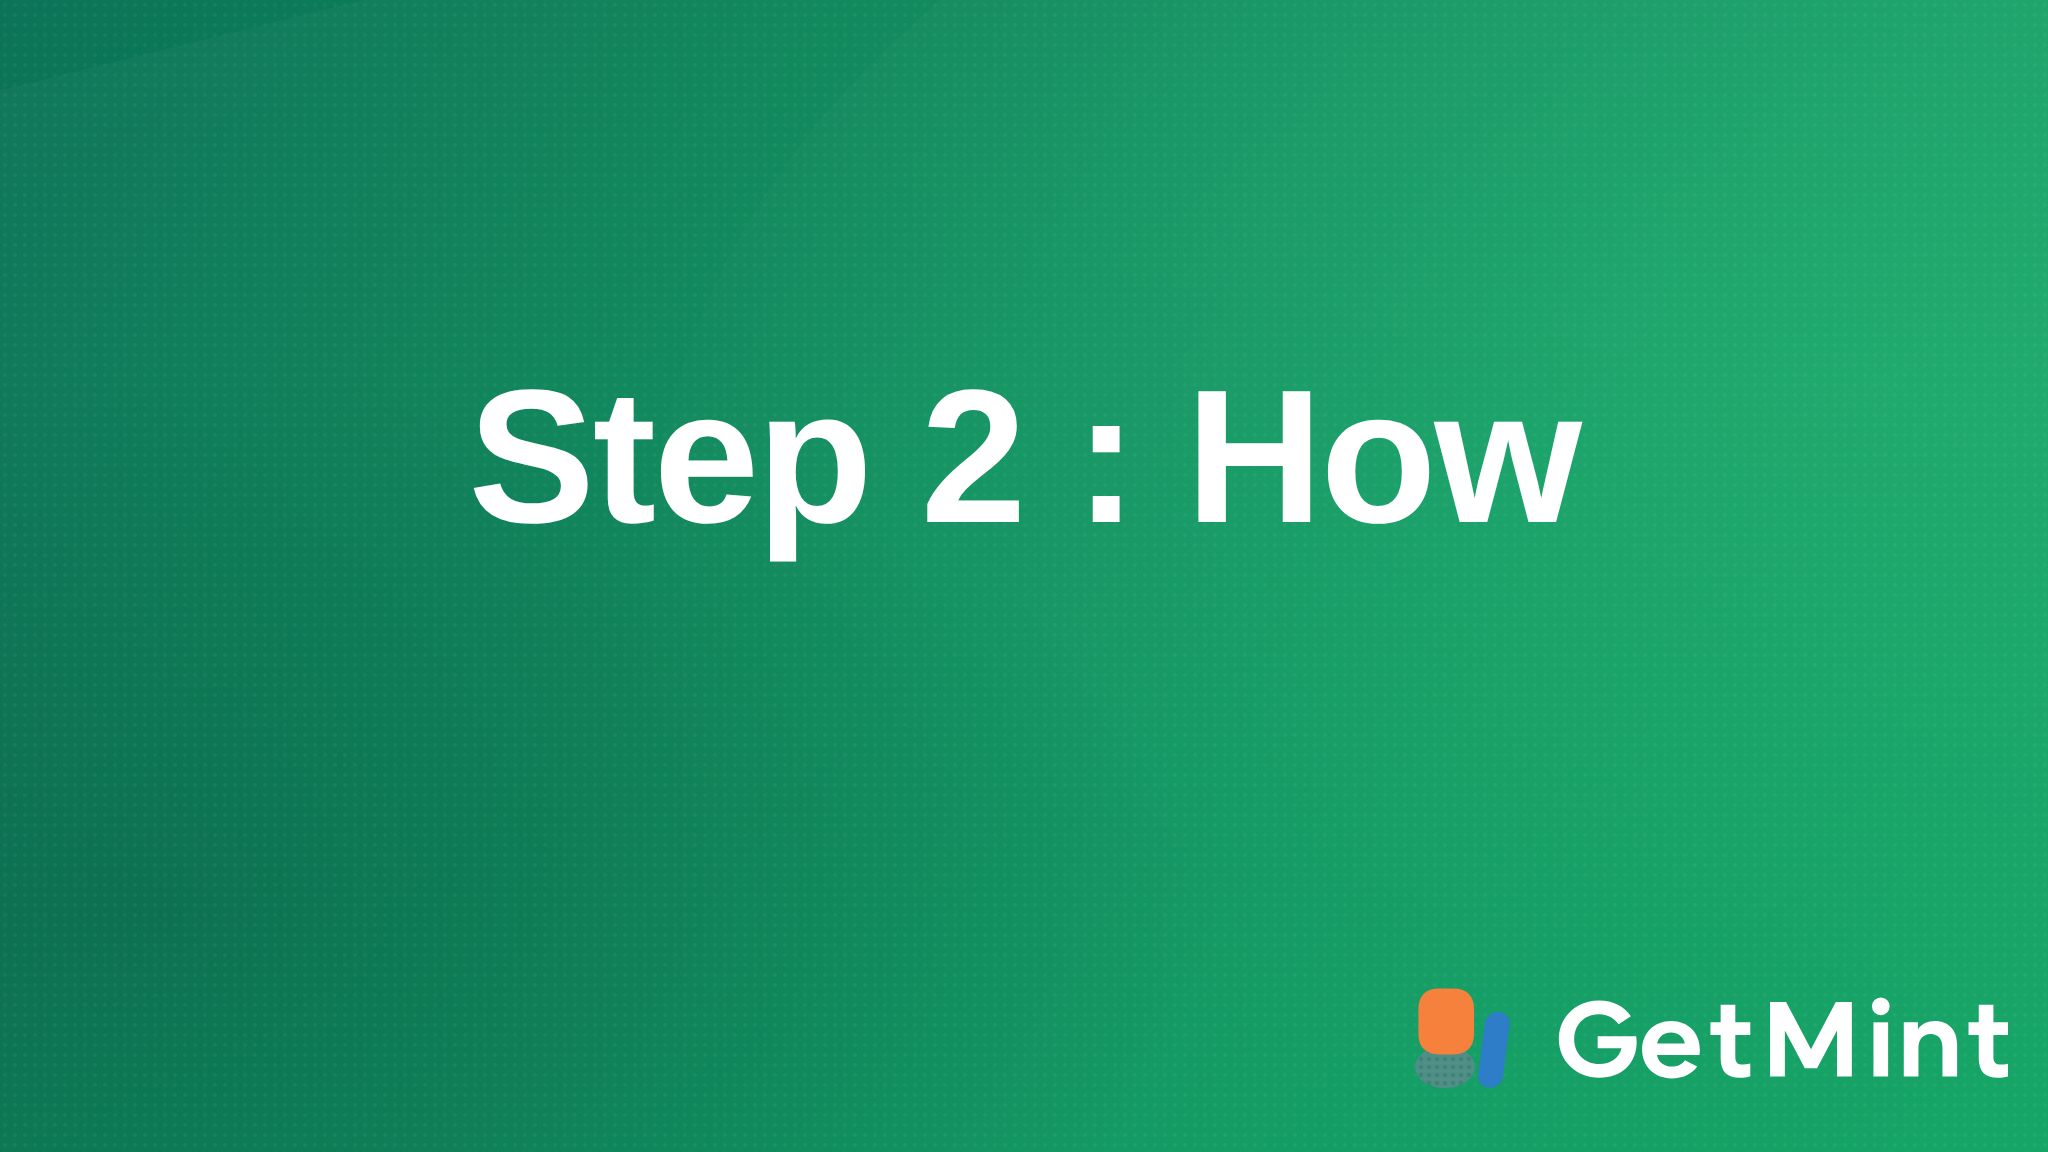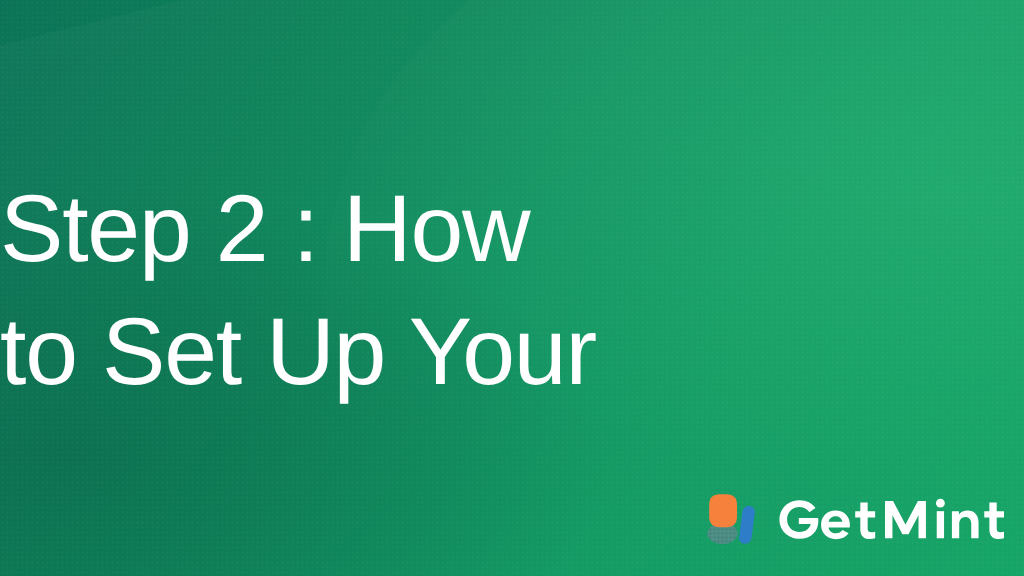--- a/index.html
+++ b/index.html
@@ -112,23 +112,24 @@
     background-position: 0 0;
     opacity: 0.75;
   }
 
   
   .headline {
     position: absolute;
     left: 0;
     right: 0;
     top: 104px;
+    text-align: center;
     color: #ffffff;
     font-family: "Liberation Sans", sans-serif;
-    font-weight: normal;
+    font-weight: bold;
     font-size: 95px;
     line-height: 123px;
     letter-spacing: -1.2px;
     white-space: nowrap;
     text-rendering: geometricPrecision;
   }
   .headline .line {
     display: block;
   }
 
@@ -161,21 +162,20 @@
   <div class="bg-base"></div>
   <div class="bg-glow"></div>
   <div class="bg-shade"></div>
   <div class="bg-arc"></div>
   <div class="bg-band-1"></div>
   <div class="bg-band-2"></div>
   <div class="bg-dots"></div>
 
   <h1 class="headline">
     <span class="line">Step 2 : How</span>
-    <span class="line">to Set Up Your</span>
   </h1>
 
   <div class="logo">
 
     <svg class="logo-mark" viewBox="0 0 54 54" aria-hidden="true">
       <defs>
         <pattern id="dotfill" width="4" height="4" patternUnits="userSpaceOnUse">
           <circle cx="1.5" cy="1.5" r="1.15" fill="#3f7f78"></circle>
         </pattern>
       </defs>

